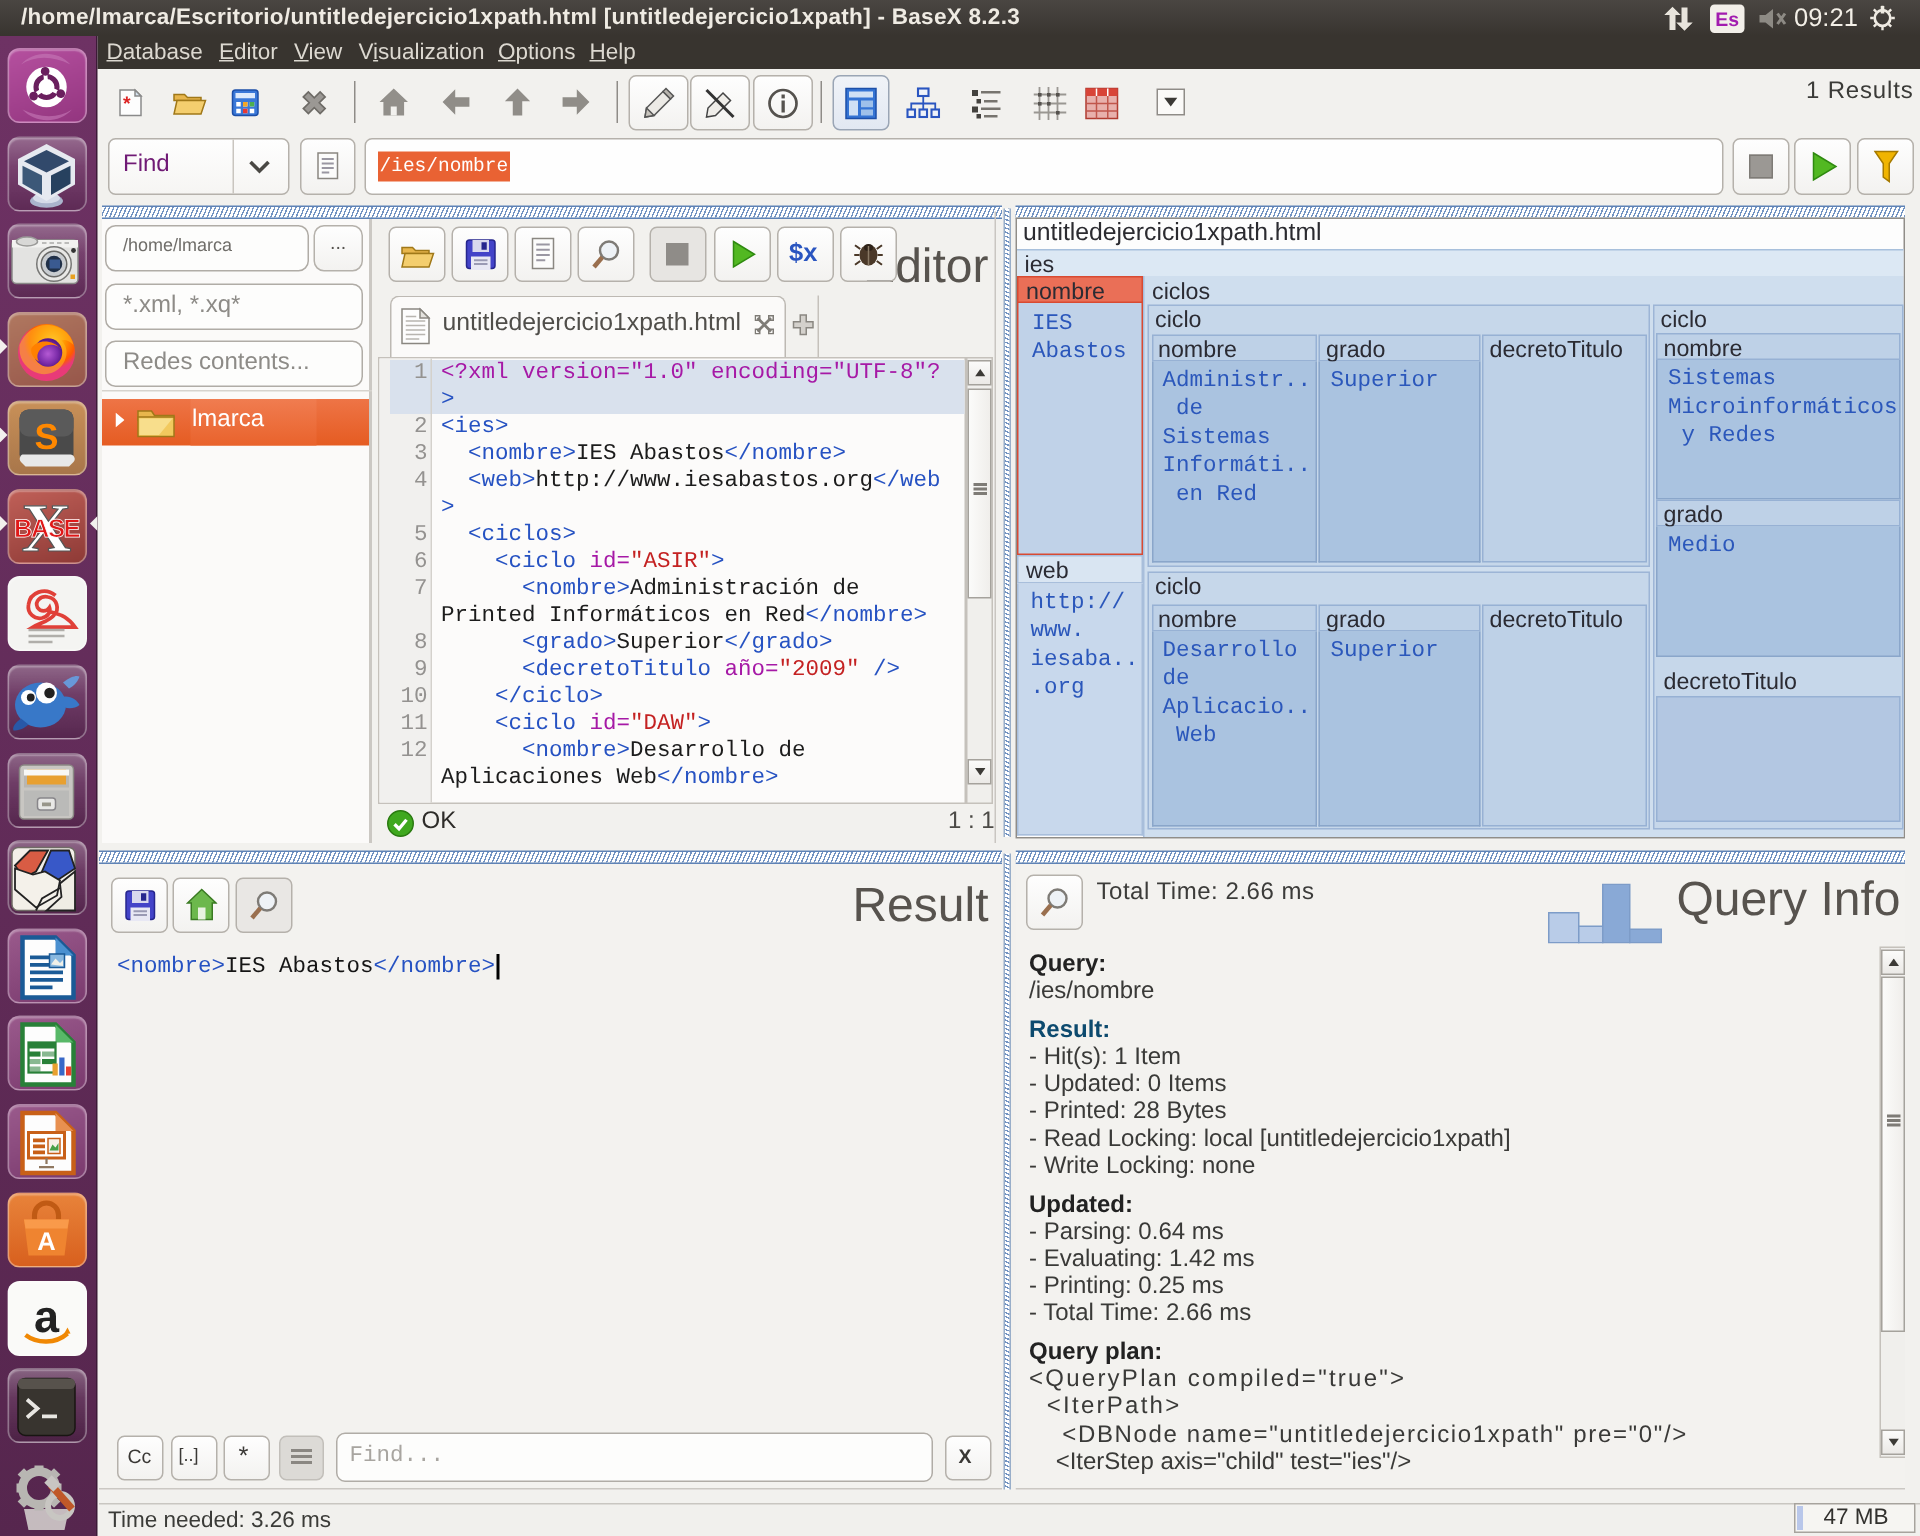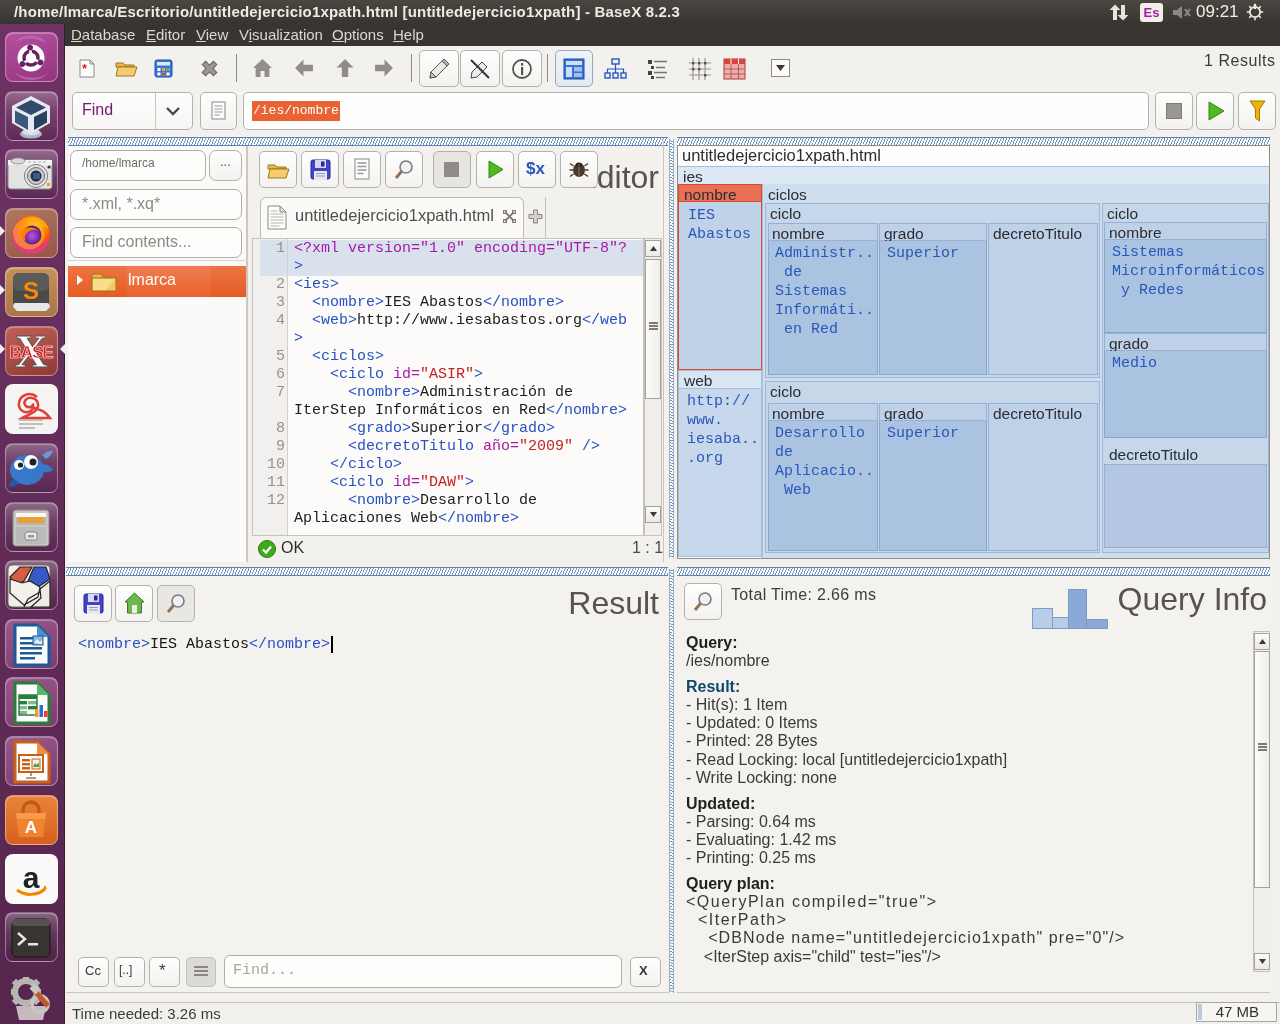--- a/index.html
+++ b/index.html
@@ -465,21 +465,21 @@
 <div class="abs" style="left:66px;top:133px;width:602px;height:429px">
  <div class="strip" style="left:2px;top:4px;width:600px"></div>
  <div class="abs" style="left:2px;top:13px;width:180px;height:416px;background:#fbfaf9;border-right:2px solid #cbc8c3"></div>
  <div class="abs" style="left:4px;top:17px;width:136px;height:31px;background:#fdfdfc;border:1px solid #b0aca6;border-radius:7px"></div>
  <div class="abs" style="left:16px;top:23px;font-size:12px;color:#6f6d69">/home/lmarca</div>
  <div class="btn" style="left:143px;top:17px;width:33px;height:31px;border-radius:7px"></div>
  <div class="abs" style="left:154px;top:21px;font-size:13px;color:#55534f">...</div>
  <div class="abs" style="left:4px;top:56px;width:172px;height:31px;background:#fdfdfc;border:1px solid #b0aca6;border-radius:7px"></div>
  <div class="abs" style="left:16px;top:62px;font-size:16px;color:#8d8b87">*.xml, *.xq*</div>
  <div class="abs" style="left:4px;top:94px;width:172px;height:31px;background:#fdfdfc;border:1px solid #b0aca6;border-radius:7px"></div>
- <div class="abs" style="left:16px;top:100px;font-size:16px;color:#8d8b87">Find contents...</div>
+ <div class="abs" style="left:16px;top:100px;font-size:16px;color:#8d8b87">Redes contents...</div>
  <div class="abs" style="left:2px;top:127px;width:180px;height:1px;background:#d6d3ce"></div>
  <div class="abs" style="left:2px;top:133px;width:178px;height:31px;background:linear-gradient(#ee7446,#e55c22)"></div>
  <div class="abs" style="left:61px;top:133px;width:84px;height:31px;background:linear-gradient(#f07c50,#e9632c)"></div>
  <svg class="abs" style="left:11px;top:142px" width="6" height="10" viewBox="0 0 6 10">
       <path d="M0 0l6 5-6 5z" fill="#fff"></path>
     </svg>
  <svg class="abs" style="left:25px;top:137px" width="26" height="23" viewBox="0 0 26 23">
   <path d="M1 4h9l2 3h13v3H1z" fill="#e8b64c" stroke="#a07818"></path>
   <path d="M1 8h24v13H1z" fill="#f2c95e" stroke="#a07818"></path>
   <path d="M2 9l22 0-9 11H2z" fill="#f8de8c"></path>
@@ -581,21 +581,21 @@
 12</div>
  <div class="abs mono" id="code" style="left:47px;top:107px;font-size:15px;line-height:18px;white-space:pre"><span class="pi">&lt;?xml version="1.0" encoding="UTF-8"?</span>
 <span class="tag">&gt;</span>
 <span class="tag">&lt;ies&gt;</span>
 <span class="tag">  &lt;nombre&gt;</span><span class="txt">IES Abastos</span><span class="tag">&lt;/nombre&gt;</span>
 <span class="tag">  &lt;web&gt;</span><span class="txt">http://www.iesabastos.org</span><span class="tag">&lt;/web</span>
 <span class="tag">&gt;</span>
 <span class="tag">  &lt;ciclos&gt;</span>
 <span class="tag">    &lt;ciclo </span><span class="attr">id=</span><span class="val">"ASIR"</span><span class="tag">&gt;</span>
 <span class="tag">      &lt;nombre&gt;</span><span class="txt">Administración de</span>
-<span class="txt">IterStep Informáticos en Red</span><span class="tag">&lt;/nombre&gt;</span>
+<span class="txt">Printed Informáticos en Red</span><span class="tag">&lt;/nombre&gt;</span>
 <span class="tag">      &lt;grado&gt;</span><span class="txt">Superior</span><span class="tag">&lt;/grado&gt;</span>
 <span class="tag">      &lt;decretoTitulo </span><span class="attr">año=</span><span class="val">"2009"</span><span class="tag"> /&gt;</span>
 <span class="tag">    &lt;/ciclo&gt;</span>
 <span class="tag">    &lt;ciclo </span><span class="attr">id=</span><span class="val">"DAW"</span><span class="tag">&gt;</span>
 <span class="tag">      &lt;nombre&gt;</span><span class="txt">Desarrollo de</span>
 <span class="txt">Aplicaciones Web</span><span class="tag">&lt;/nombre&gt;</span></div>
 
  <div class="abs" style="left:397px;top:105px;width:18px;height:298px;background:#f0efec;border:1px solid #c5c1bb"></div>
  <div class="abs" style="left:398px;top:107px;width:16px;height:17px;background:linear-gradient(#fbfbfa,#ebe9e6);border:1px solid #a5a29c"></div>
  <svg class="abs" style="left:403px;top:113px" width="7" height="5" viewBox="0 0 7 5">
@@ -757,20 +757,21 @@
   <div>- Hit(s): 1 Item</div>
   <div>- Updated: 0 Items</div>
   <div>- Printed: 28 Bytes</div>
   <div>- Read Locking: local [untitledejercicio1xpath]</div>
   <div>- Write Locking: none</div>
   <div style="height:8px"></div>
   <div style="font-weight:bold;color:#222">Updated:</div>
   <div>- Parsing: 0.64 ms</div>
   <div>- Evaluating: 1.42 ms</div>
   <div>- Printing: 0.25 ms</div>
+  <div>- Total Time: 2.66 ms</div>
   <div style="height:8px"></div>
   <div style="font-weight:bold;color:#222">Query plan:</div>
   <div style="letter-spacing:1.5px">&lt;QueryPlan compiled="true"&gt;</div>
   <div style="letter-spacing:1.5px">&nbsp;&nbsp;&lt;IterPath&gt;</div>
   <div style="letter-spacing:1.1px">&nbsp;&nbsp;&nbsp;&nbsp;&lt;DBNode name="untitledejercicio1xpath" pre="0"/&gt;</div>
   <div>&nbsp;&nbsp;&nbsp;&nbsp;&lt;IterStep axis="child" test="ies"/&gt;</div>
  </div>
 
  <div class="abs" style="left:576px;top:68px;width:18px;height:341px;background:#f0efec;border:1px solid #c5c1bb"></div>
  <div class="abs" style="left:577px;top:70px;width:16px;height:17px;background:linear-gradient(#fbfbfa,#ebe9e6);border:1px solid #a5a29c"></div>

